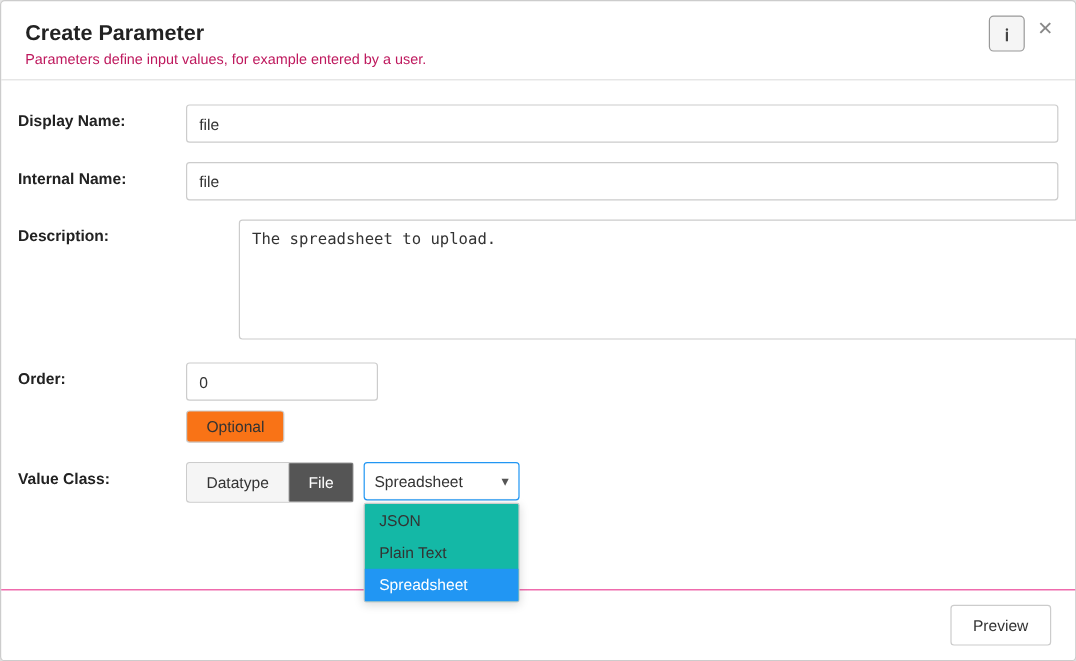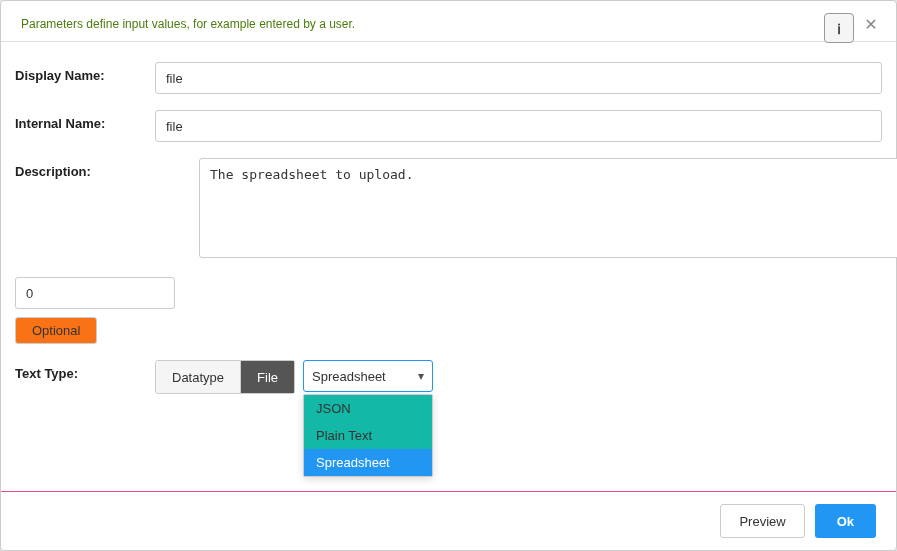--- a/index.html
+++ b/index.html
@@ -29,21 +29,21 @@
       position: relative;
     }
     .dialog-title {
       font-size: 18px;
       font-weight: bold;
       color: #222;
       margin-bottom: 4px;
     }
     .dialog-subtitle {
       font-size: 12px;
-      color: #4d7c0f;
+      color: #be185d;
     }
     .dialog-close {
       position: absolute;
       top: 12px;
       right: 14px;
       width: 22px;
       height: 22px;
       cursor: pointer;
       color: #888;
       font-size: 16px;
@@ -212,20 +212,21 @@
       height: 34px;
       font-weight: bold;
     }
   </style>
 </head>
 <body>
 
 <div class="dialog">
 
   <div class="dialog-header">
+    <div class="dialog-title">Create Parameter</div>
     <div class="dialog-subtitle">Parameters define input values, for example entered by a user.</div>
     <div class="info-btn">
       <span>ℹ</span>
     </div>
     <div class="dialog-close">
       <span>✕</span>
     </div>
   </div>
 
   <div class="dialog-body">
@@ -245,29 +246,30 @@
     </div>
 
     <div class="form-row">
       <div class="form-label">Description:</div>
       <div class="form-control-wrap">
         <textarea class="form-textarea" style="">The spreadsheet to upload.</textarea>
       </div>
     </div>
 
     <div class="form-row">
+      <div class="form-label">Order:</div>
       <div class="form-control-wrap">
         <input class="order-input" type="text" value="0" style="">
         <br>
         <button class="optional-btn">Optional</button>
       </div>
     </div>
 
     <div class="value-type-row">
-      <div class="form-label">Text Type:</div>
+      <div class="form-label">Value Class:</div>
       <div class="form-control-wrap" style="display:flex; align-items:flex-start; position:relative;">
         <div class="tab-group">
           <button class="tab-btn">Datatype</button>
           <button class="tab-btn active">File</button>
         </div>
         <div class="dropdown-wrap">
           <div style="display:flex; align-items:center; border:1px solid #2196f3; border-radius:3px; padding:0 8px; height:32px; background:#fff; cursor:pointer; min-width:130px; gap:4px;">
             <span style="font-size:13px;color:#333;flex:1;">Spreadsheet</span>
             <span style="font-size:12px;color:#555;">▾</span>
           </div>
@@ -277,16 +279,15 @@
             <div class="dropdown-item selected">Spreadsheet</div>
           </div>
         </div>
       </div>
     </div>
 
   </div>
 
   <div class="dialog-footer">
     <button class="btn-preview">Preview</button>
-    <button class="btn-ok">Ok</button>
   </div>
 
 </div>
 
 </body></html>

